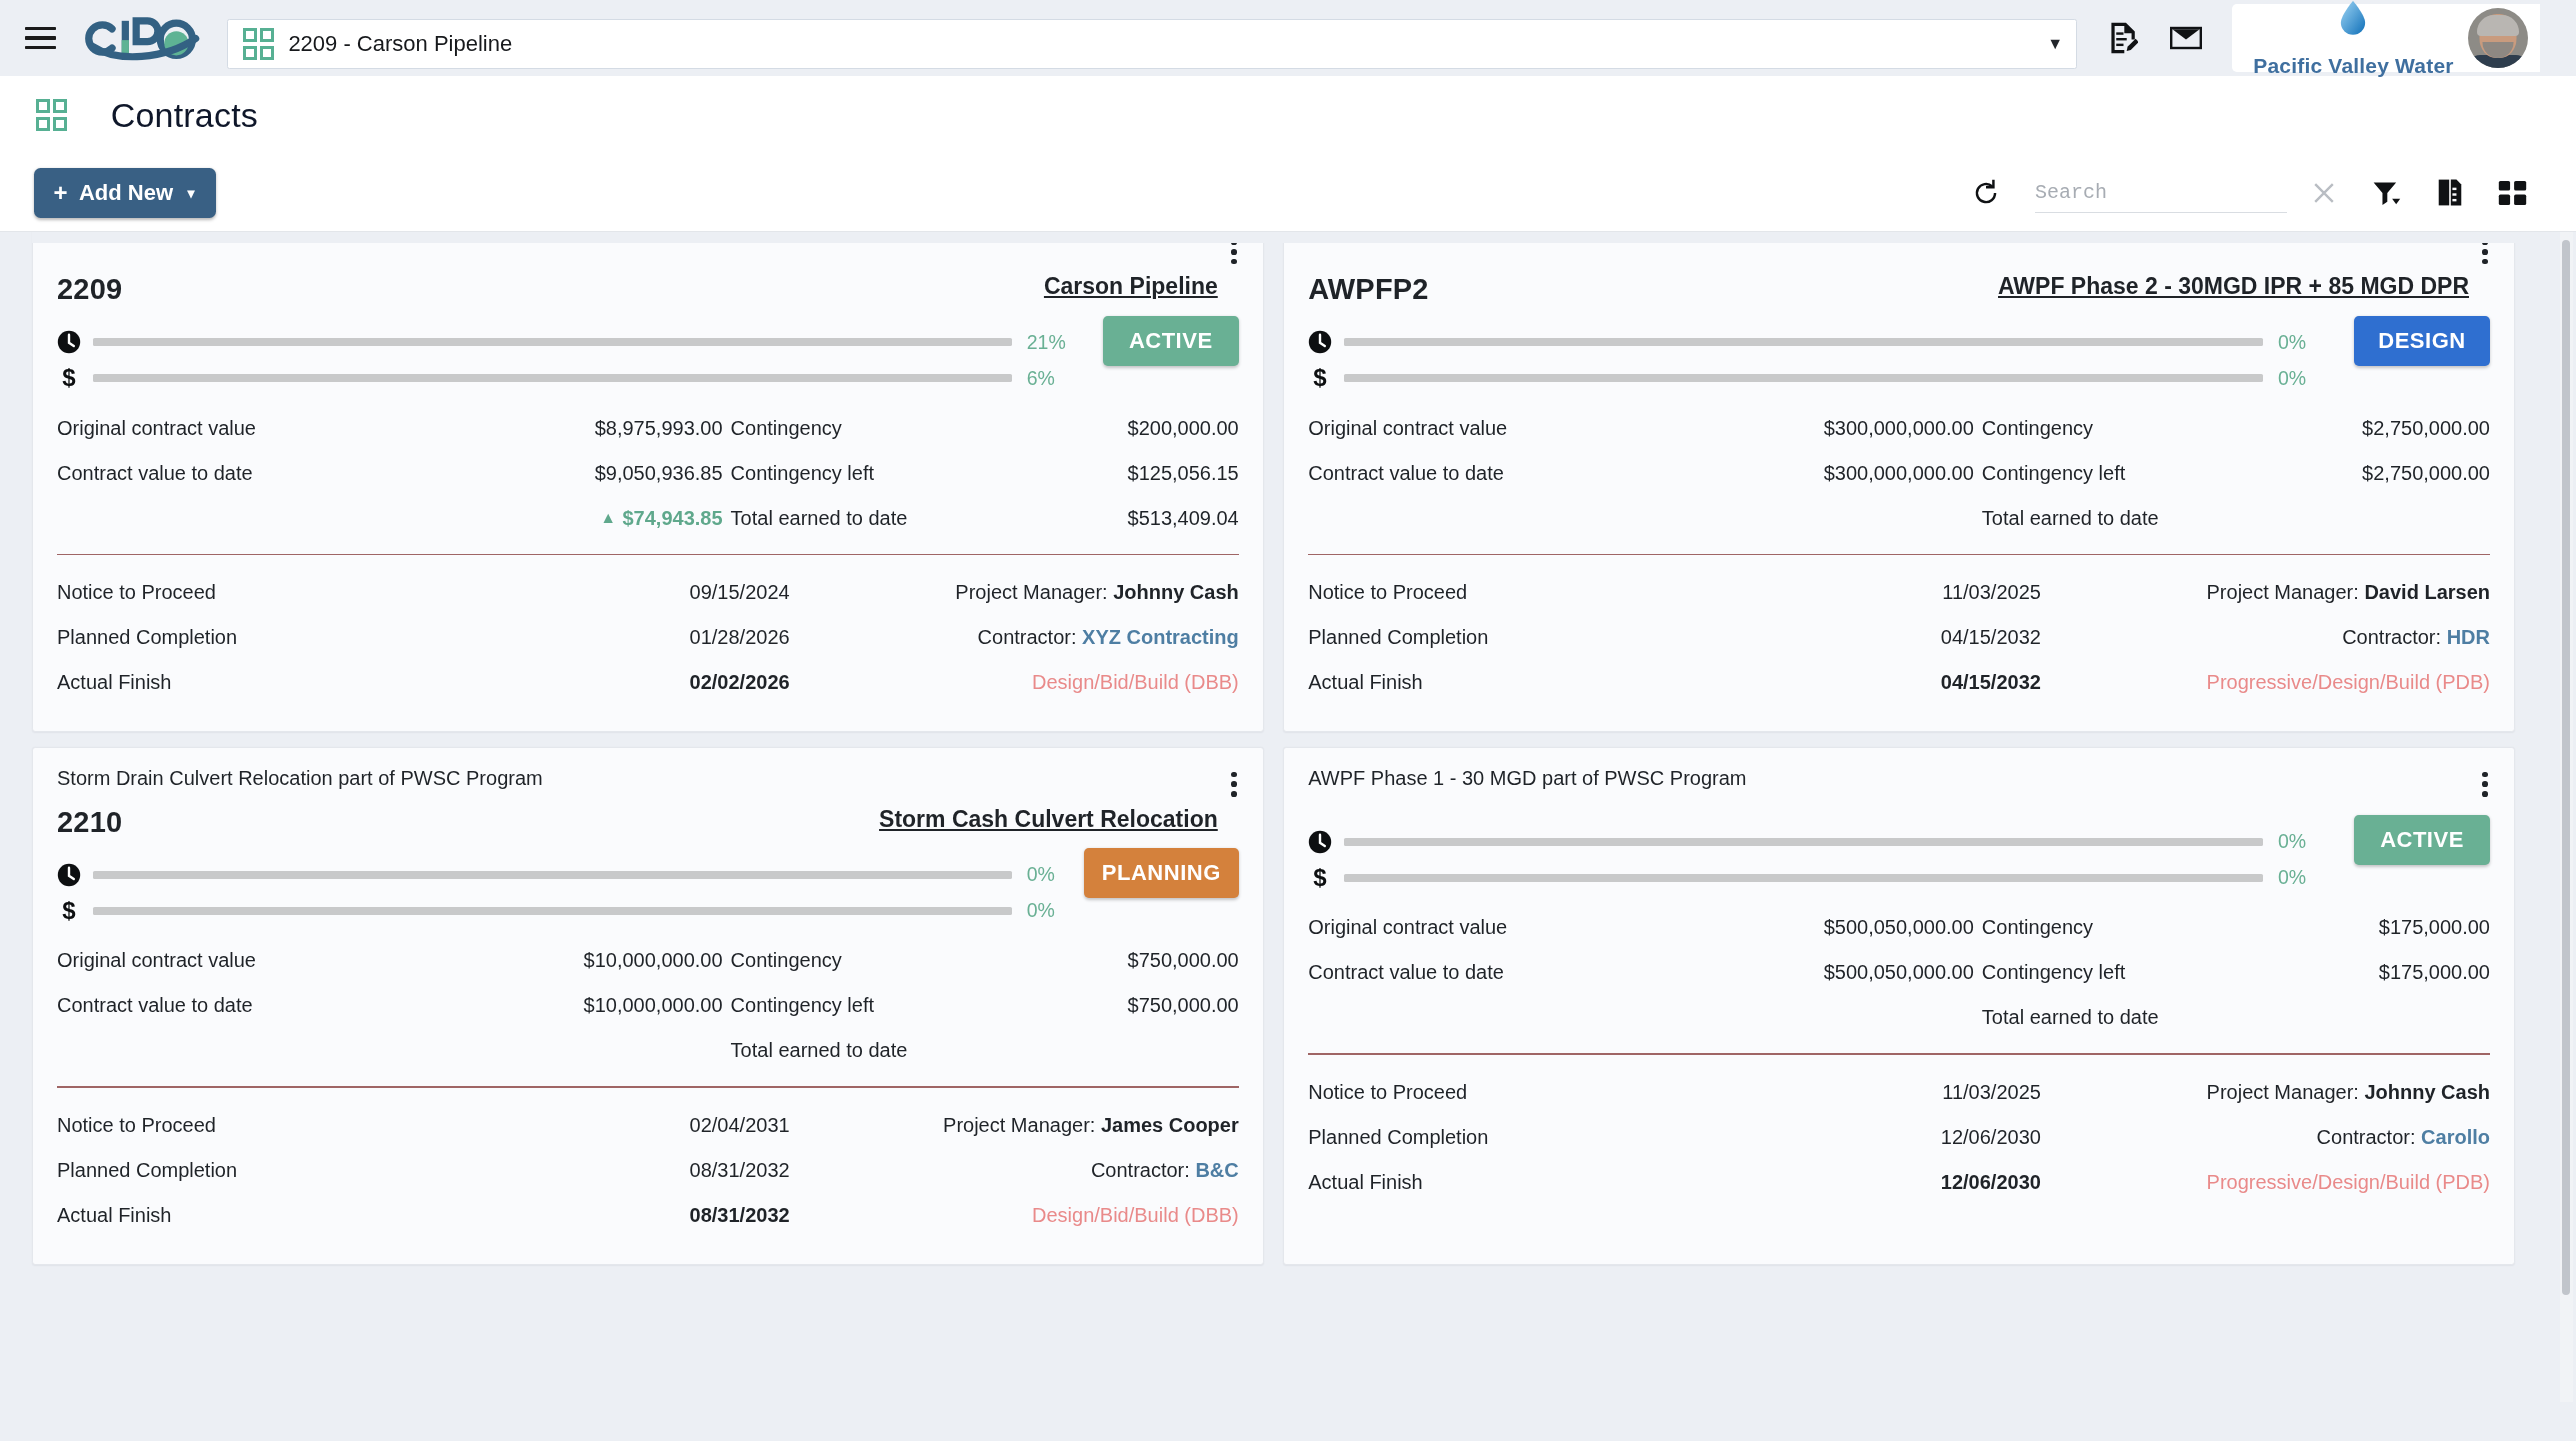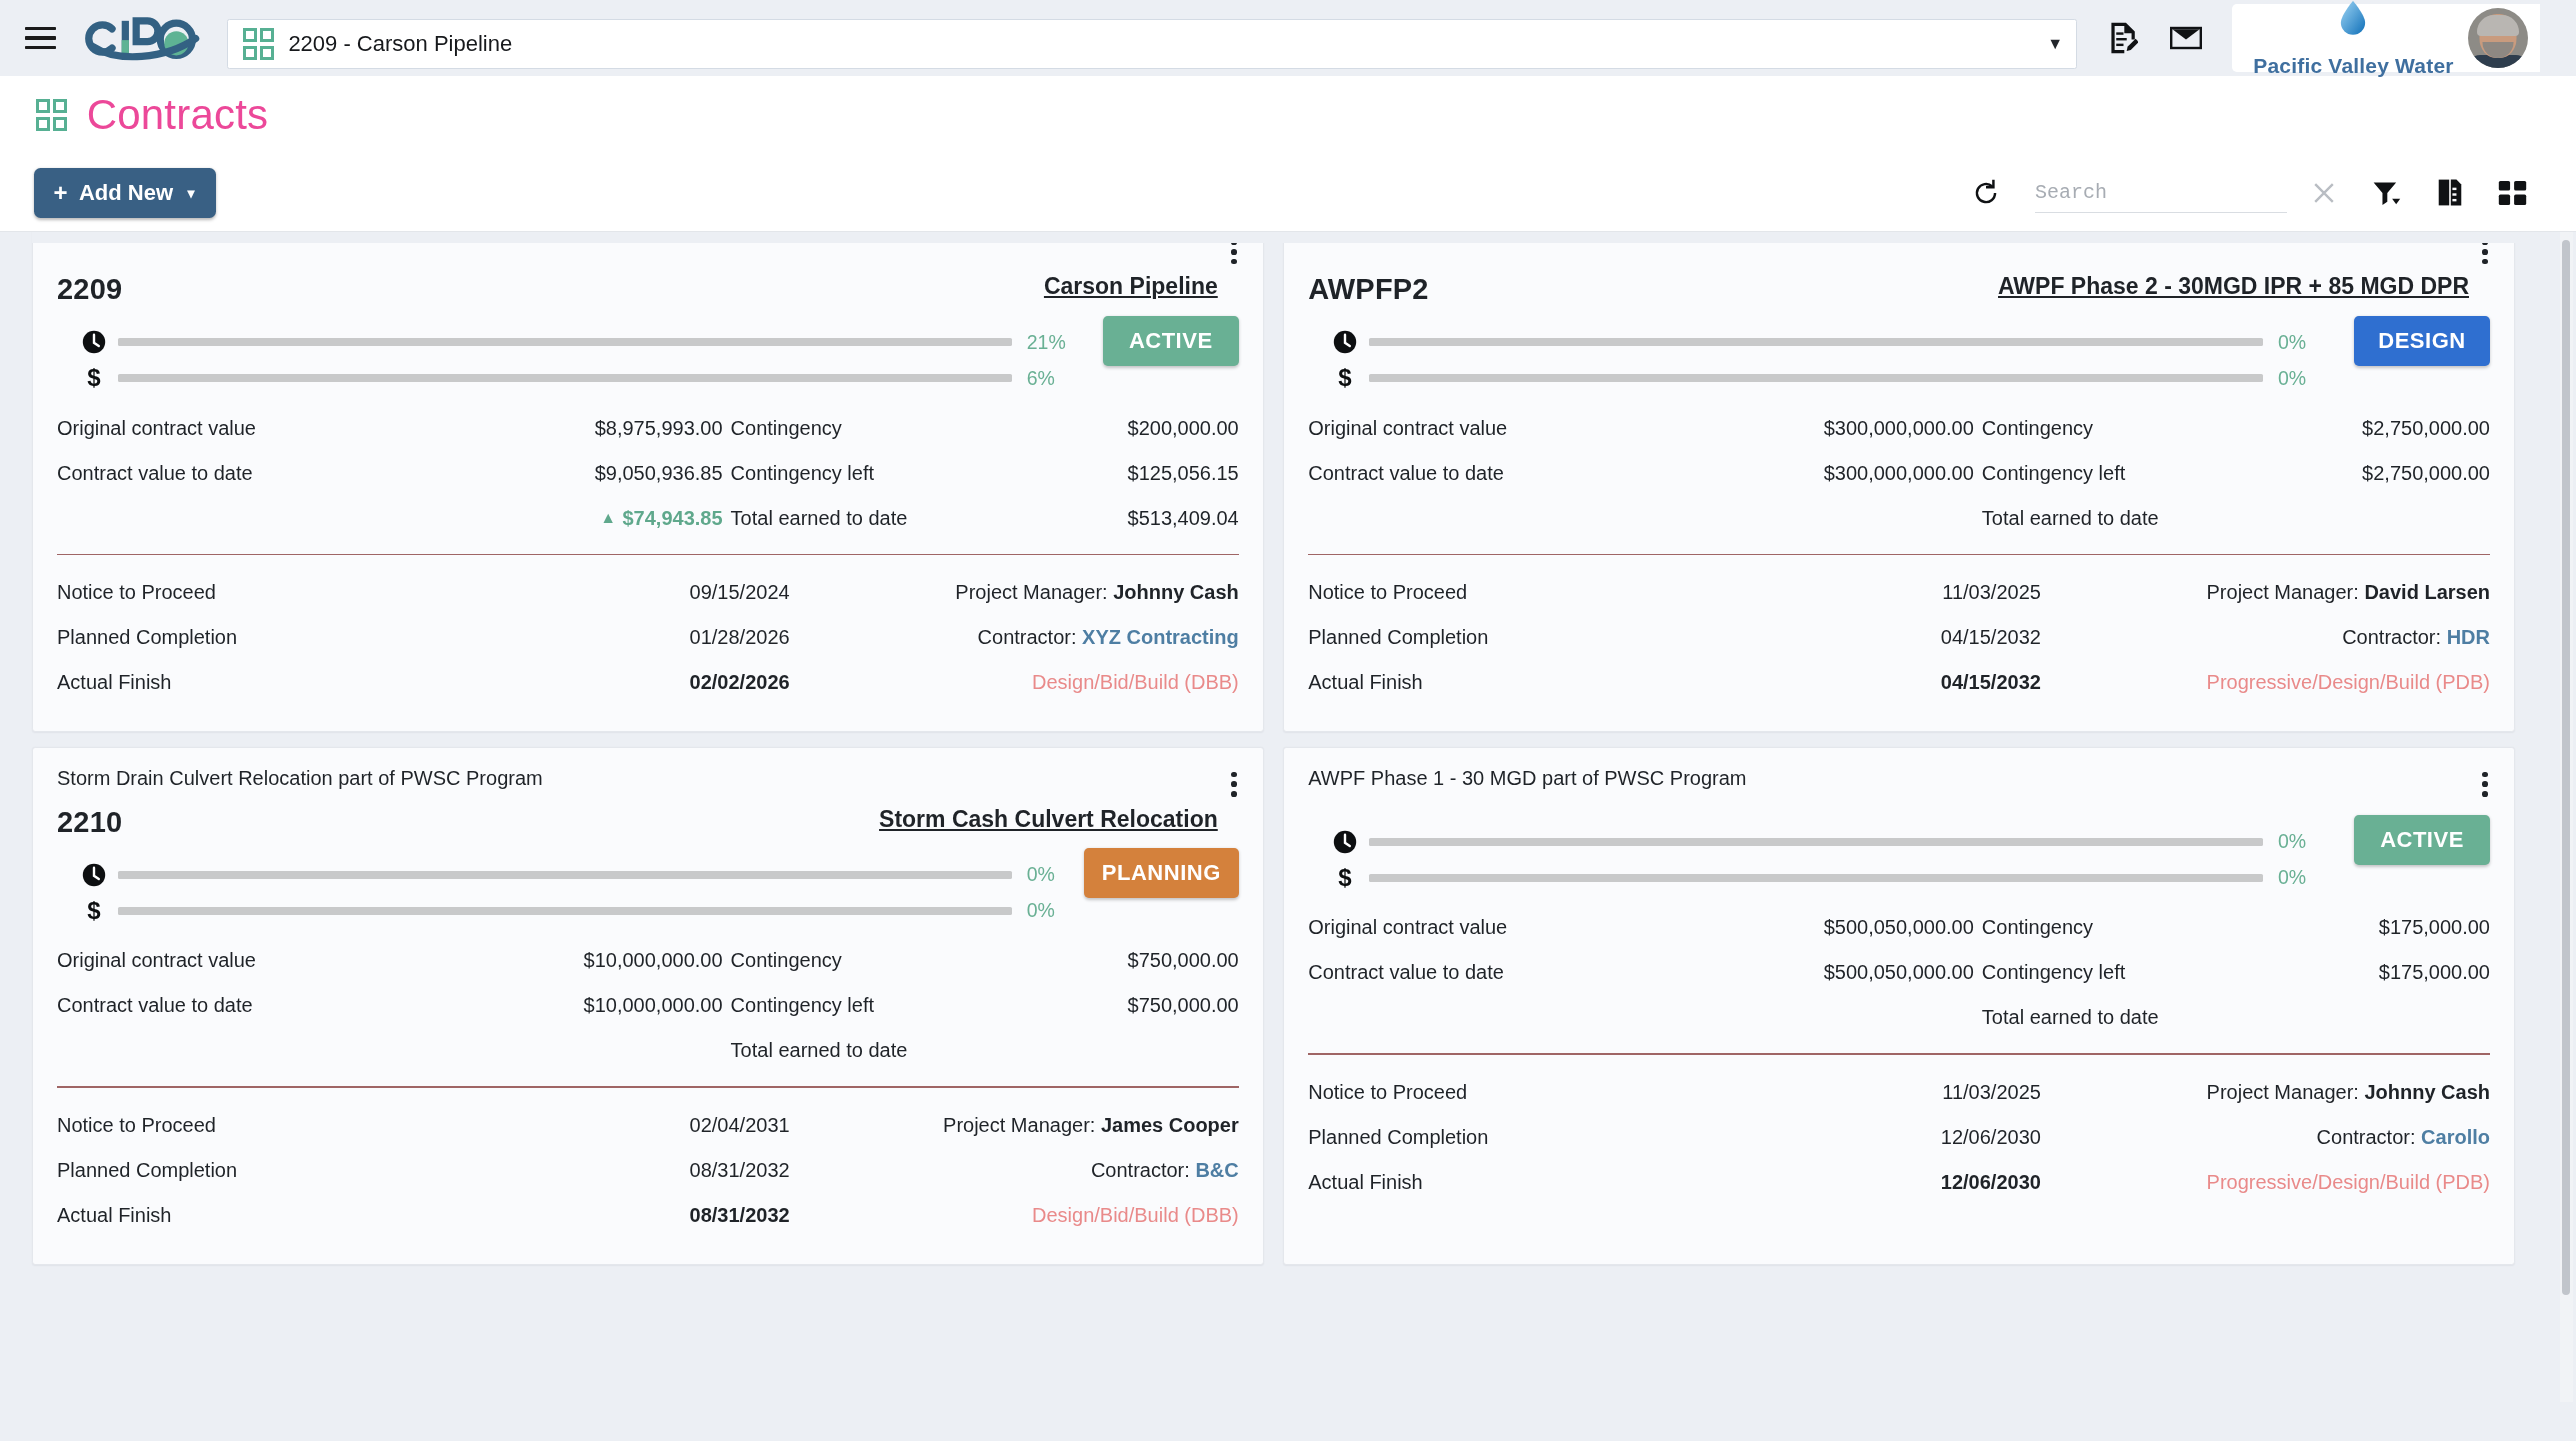--- a/index.html
+++ b/index.html
@@ -124,21 +124,21 @@
 
   
   .pagehead {
     background: #ffffff;
     height: 78px;
     display: flex; align-items: center;
     padding-left: 36px;
     gap: 19.5px;
   }
   .pagehead h1 {
-    font-size: 42px; font-weight: 400; color: #ec4899; letter-spacing: 0.2px;
+    font-size: 34px; font-weight: 400; color: #0f172a; letter-spacing: 0.2px; margin-left: 24px;
   }
 
   
   .toolbar {
     background: #ffffff;
     height: 78px;
     display: flex; align-items: center;
     padding: 0 32px 0 34px;
     border-bottom: 0.8px solid #e3e6ea;
   }
@@ -216,21 +216,21 @@
   .card-kebab i { width: 5.7px; height: 5.7px; border-radius: 50%; background: #1f2328; display:block; }
 
   .card-titlerow { display: flex; align-items: flex-start; }
   .card-code { font-size: 29px; font-weight: bold; color: #1f2328; letter-spacing: 0.2px; }
   .card-name {
     margin-left: auto; margin-right: 21px;
     font-size: 23px; font-weight: bold; color: #1f2328;
     text-decoration: underline; cursor: pointer; white-space: nowrap;
   }
 
-  .bars { margin-top: 18px; margin-left: 25px; }
+  .bars { margin-top: 18px; }
   .barrow { display: flex; align-items: center; height: 36px; }
   .baricon { width: 36px; flex: 0 0 36px; display: flex; align-items:center; justify-content:flex-start; }
   .bartrack {
     flex: 1 1 auto;
     height: 8px; background: #c8c9ca; border-radius: 1.6px; position: relative; overflow: hidden;
     margin-right: 14.6px;
   }
   .barfill { height: 100%; background: #69b094; border-radius: 1.6px; }
   .barpct { width: 50px; flex: 0 0 50px; font-size: 19.5px; color: #69b094; }
 

